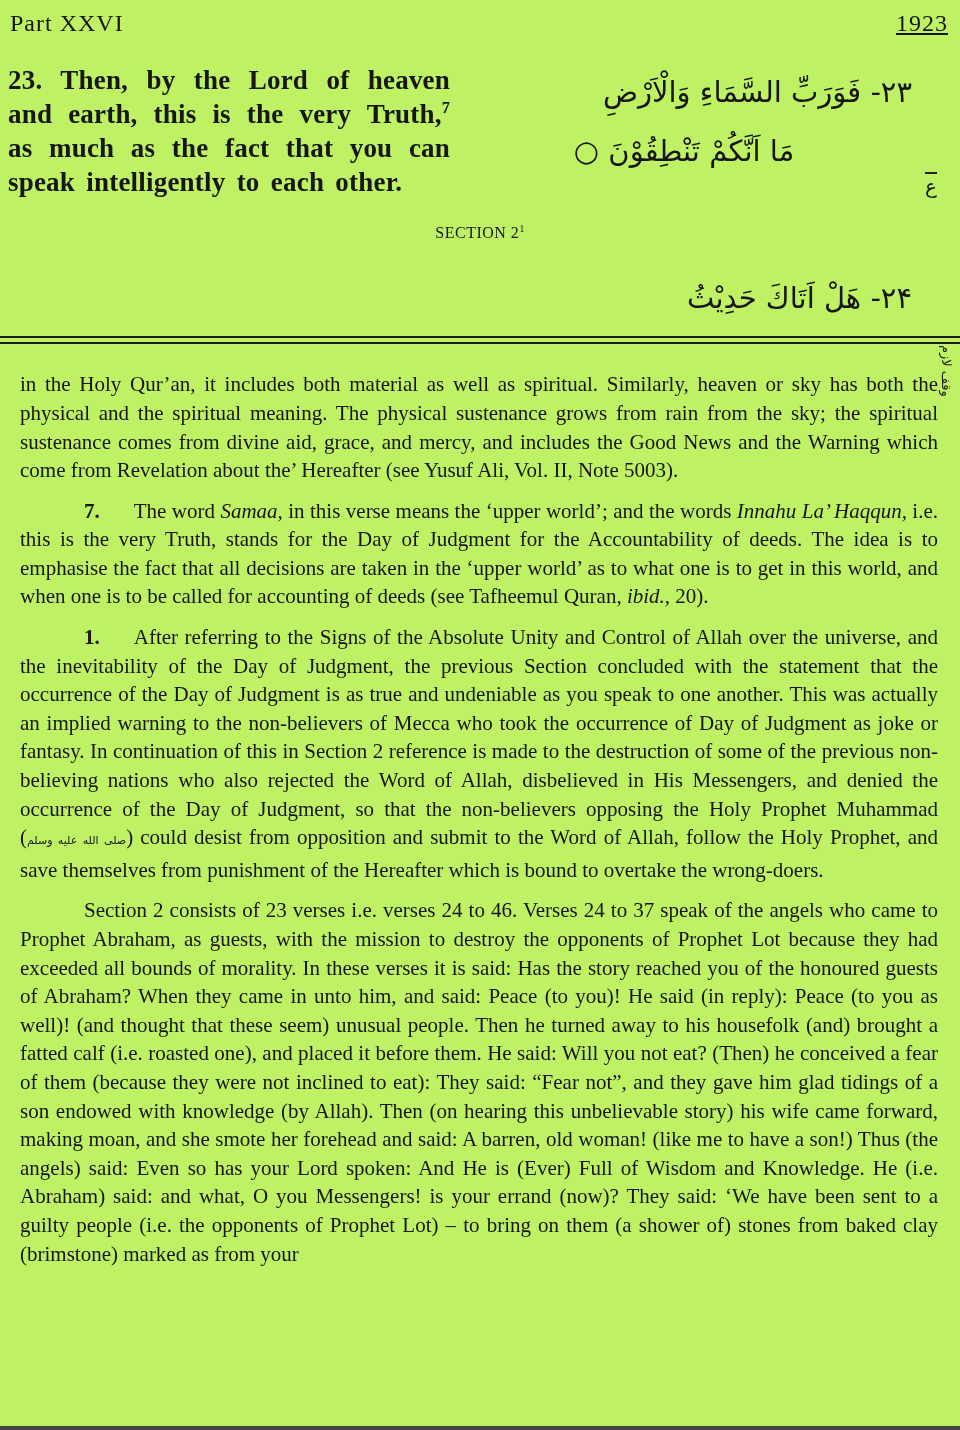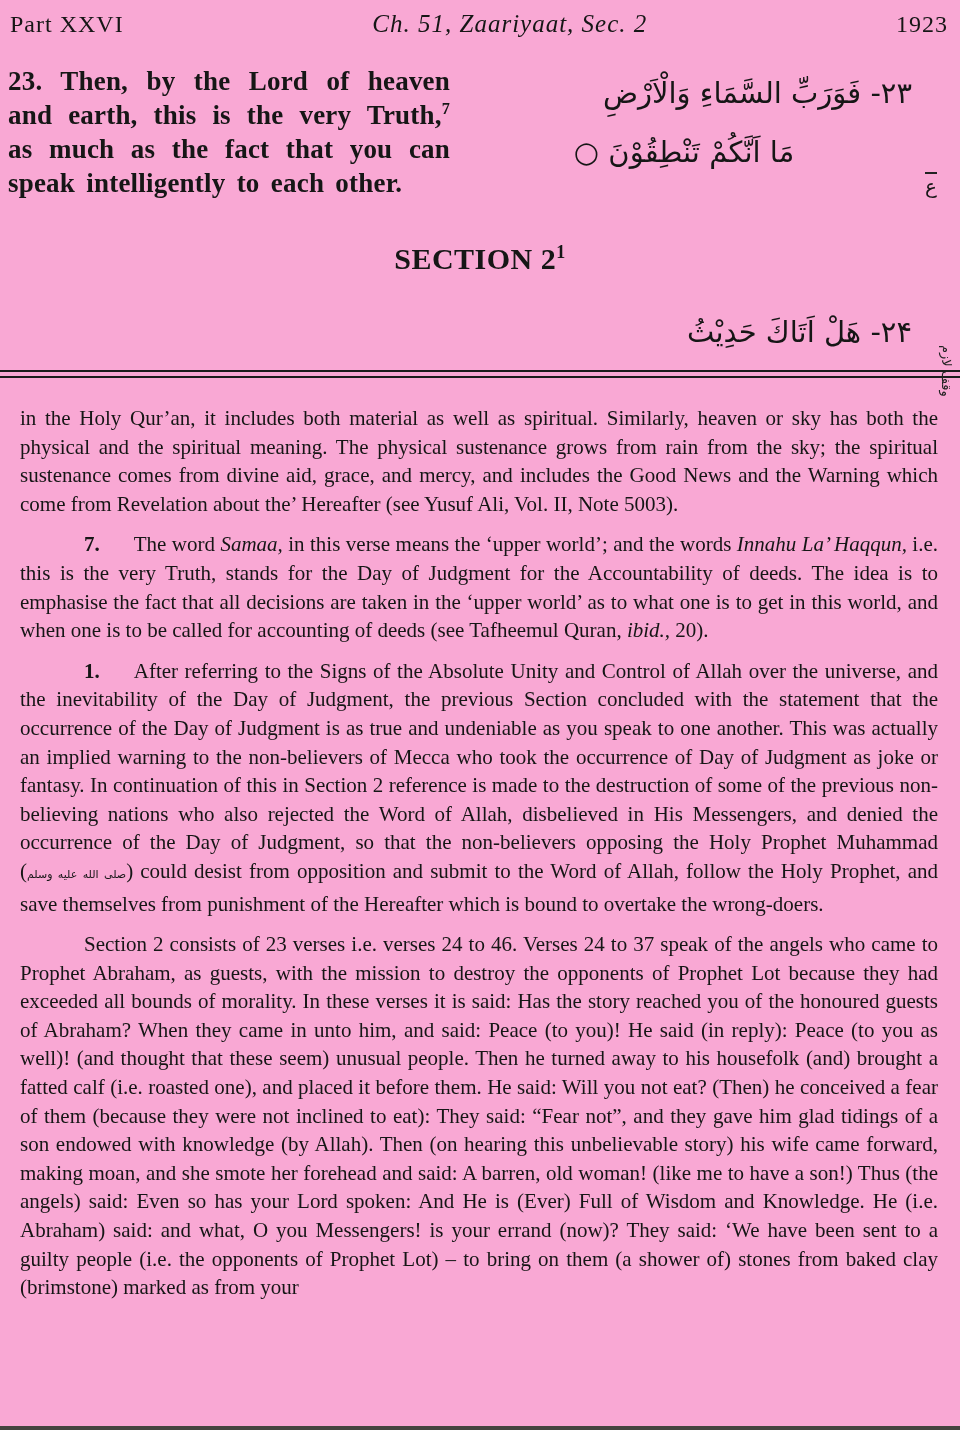--- a/index.html
+++ b/index.html
@@ -1,43 +1,43 @@
 <!DOCTYPE html>
 <html><head>
 <meta charset="utf-8">
 <style>
   html,body { margin:0; padding:0; }
   body { background:#e8e6e2; }
   .page {
     position:relative; width:960px; height:1430px;
-    background:#f9a8d4; color:#161616; overflow:hidden;
+    background:#bef264; color:#161616; overflow:hidden;
     font-family:"Liberation Serif", serif;
     margin:0 auto;
   }
   
   .hdr { display:flex; justify-content:space-between; align-items:baseline;
          padding:10px 12px 0 10px; font-size:24px; }
   .hdr-left  { letter-spacing:1px; }
   .hdr-center{ font-style:italic; font-size:25px; letter-spacing:1px; }
-  .hdr-right { letter-spacing:1px; }
+  .hdr-right { letter-spacing:1px;text-decoration:underline; }
 
   
   .verses { padding-top:26px; }
   .vrow { display:flex; padding:0 48px 0 8px; }
   .vtrans { width:442px; font-weight:bold; font-size:27px; line-height:34px;
             text-align:justify; word-spacing:0.16em; letter-spacing:0.2px; }
   .vtrans sup { font-size:0.6em; line-height:0; }
   .varabic { flex:1; direction:rtl; font-family:"DejaVu Sans", sans-serif;
              font-size:29px; padding-left:6px; }
   .varabic div { line-height:59px; text-align:center; }
   .varabic div:first-child { text-align:right; }
   .v24 .varabic div { line-height:56px;text-align:right; }
 
-  .section-heading { text-align:center; font-weight:bold; font-size:30px;
-                     margin:42px 0 28px 0; letter-spacing:0.5px; }
+  .section-heading { text-align:center; font-weight:normal; font-size:16px;
+                     margin:24px 0 28px 0; letter-spacing:0.5px; }
   .section-heading sup { font-size:0.6em; }
 
   .divider { height:4px; border-top:2px solid #1c1c1c; border-bottom:2px solid #1c1c1c;
              margin-top:10px; }
 
   
   .commentary { padding:14px 10px 0 8px; font-size:21px; line-height:28.6px;
                 text-align:justify; }
   .commentary p { margin:12px; }
   .commentary p.indent { text-indent:64px; }
@@ -55,21 +55,20 @@
 
   .bottom-bar { position:absolute; left:0; right:0; bottom:0; height:4px; background:#45443f; }
 </style>
 </head>
 <body>
 
 <div class="page">
 
   <div class="hdr">
     <span class="hdr-left">Part XXVI</span>
-    <span class="hdr-center">Ch. 51, Zaariyaat, Sec. 2</span>
     <span class="hdr-right">1923</span>
   </div>
 
   <div class="verses">
 
     <div class="vrow v23">
       <div class="vtrans"><span>23.  Then, by the Lord of heaven and earth, this is the very Truth,</span><sup>7</sup><span> as much as the fact that you can speak intelligently to each other.</span></div>
       <div class="varabic">
           <div>۲۳- فَوَرَبِّ السَّمَاءِ وَالْاَرْضِ</div>
           <div>مَا اَنَّكُمْ تَنْطِقُوْنَ ○</div>

